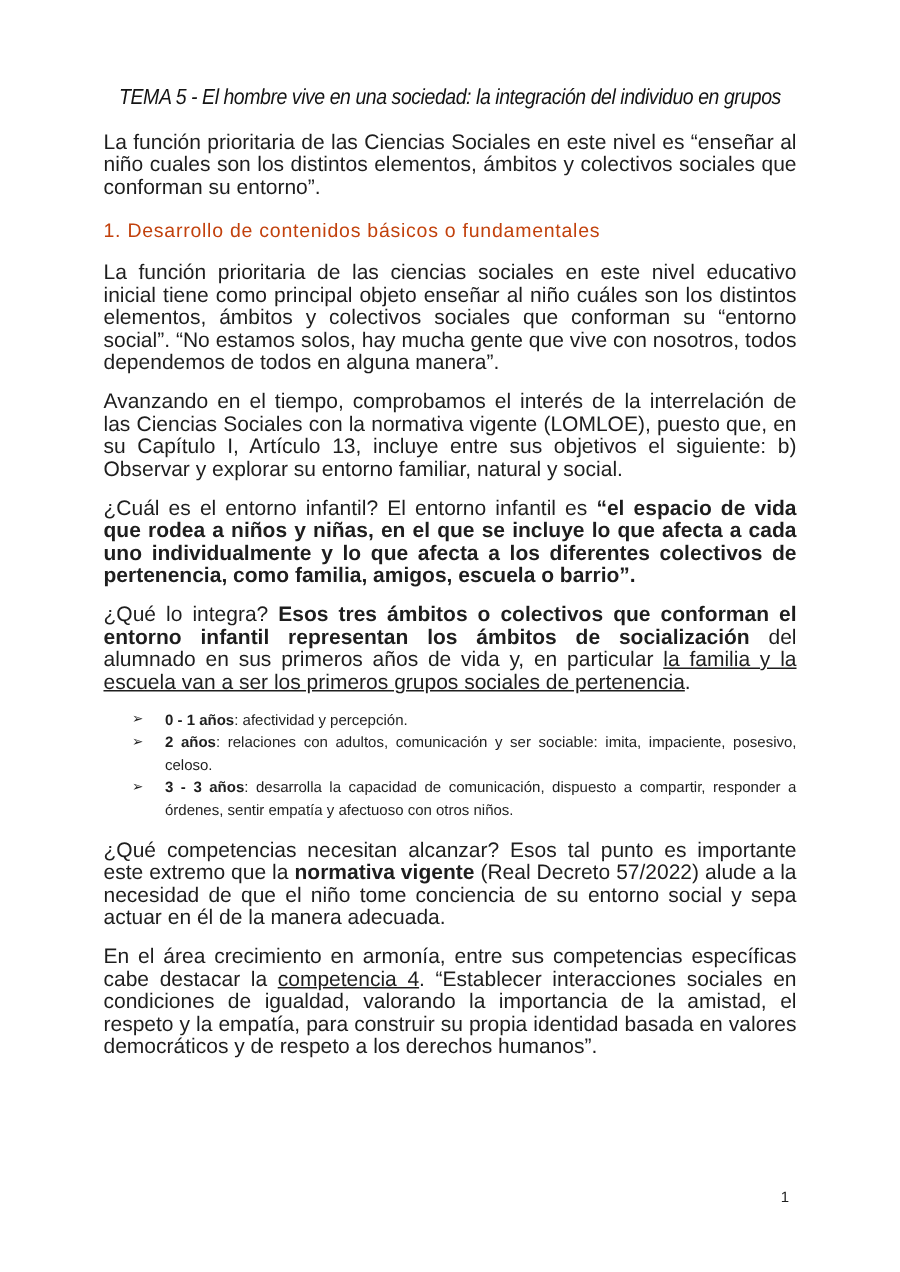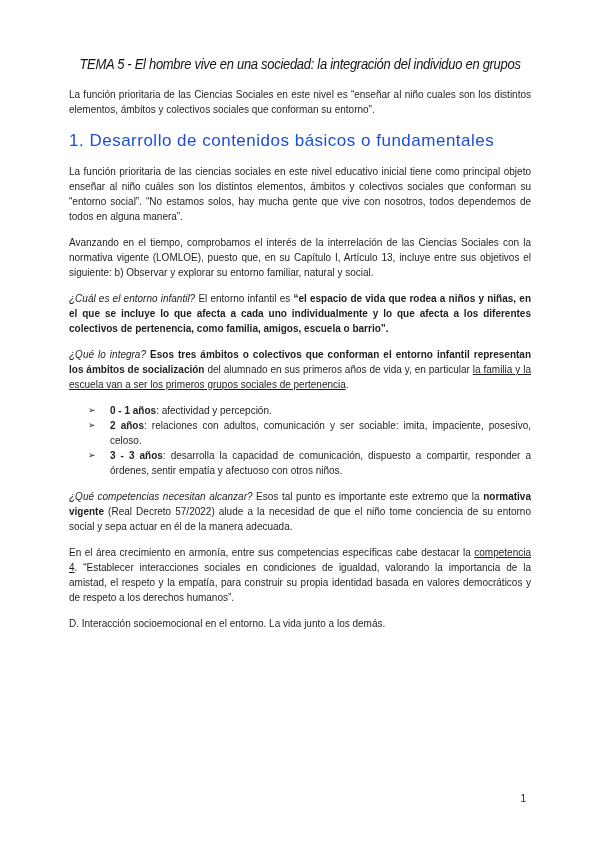--- a/index.html
+++ b/index.html
@@ -22,35 +22,35 @@
     font-size:13px;
     letter-spacing:-0.3px;
     text-align:center;
     white-space:nowrap;
     color:#141414;
     margin:0 0 16px 0;
     transform:scaleY(1.12);
     transform-origin:center top;
   }
   .doc-h1{
-    font-size:17px;
+    font-size:13px;
     font-weight:normal;
     letter-spacing:0.5px;
-    color:#1d4ed8;
+    color:#c2410c;
     margin:14px 0 13px 0;
   }
   .doc-h2{
     font-size:10.5px;
     font-weight:bold;
     letter-spacing:0.2px;
     color:#2a2a2a;
     margin:0 0 13px 0;
   }
   .doc-p{
-    font-size:10px;
+    font-size:14px;
     line-height:15px;
     text-align:justify;
     margin:0 0 11px 0;
   }
   .doc-list{
     margin:0 0 11px 0;
   }
   .doc-li{
     position:relative;
     font-size:10px;
@@ -61,21 +61,21 @@
   .doc-li .marker{
     position:absolute;
     left:19px;
     top:0;
     font-family:"DejaVu Sans",sans-serif;
     font-size:9px;
     color:#1e1e1e;
   }
   .s-normal{font-weight:normal;}
   .s-bold{font-weight:bold;}
-  .s-italic{font-style:italic;margin-top:28px;}
+  .s-italic{margin-top:28px;}
   .s-underline{text-decoration:underline;}
   .page-number{
     position:absolute;
     top:793px;
     right:74px;
     font-size:10px;
     color:#1e1e1e;
   }
 </style>
 </head>
@@ -90,16 +90,15 @@
       <div class="doc-p"><span class="s-normal">Avanzando en el tiempo, comprobamos el interés de la interrelación de las Ciencias Sociales con la normativa vigente (LOMLOE), puesto que, en su Capítulo I, Artículo 13, incluye entre sus objetivos el siguiente: b) Observar y explorar su entorno familiar, natural y social.</span></div>
       <div class="doc-p"><span class="s-italic">¿Cuál es el entorno infantil?</span><span class="s-normal"> El entorno infantil es </span><span class="s-bold">“el espacio de vida que rodea a niños y niñas, en el que se incluye lo que afecta a cada uno individualmente y lo que afecta a los diferentes colectivos de pertenencia, como familia, amigos, escuela o barrio”.</span></div>
       <div class="doc-p"><span class="s-italic">¿Qué lo integra?</span><span class="s-normal"> </span><span class="s-bold">Esos tres ámbitos o colectivos que conforman el entorno infantil representan los ámbitos de socialización</span><span class="s-normal"> del alumnado en sus primeros años de vida y, en particular </span><span class="s-underline">la familia y la escuela van a ser los primeros grupos sociales de pertenencia</span><span class="s-normal">.</span></div>
       <div class="doc-list">
         <div class="doc-li"><span class="marker">➢</span><span class="s-bold">0 - 1 años</span><span class="s-normal">: afectividad y percepción.</span></div>
         <div class="doc-li"><span class="marker">➢</span><span class="s-bold">2 años</span><span class="s-normal">: relaciones con adultos, comunicación y ser sociable: imita, impaciente, posesivo, celoso.</span></div>
         <div class="doc-li"><span class="marker">➢</span><span class="s-bold">3 - 3 años</span><span class="s-normal">: desarrolla la capacidad de comunicación, dispuesto a compartir, responder a órdenes, sentir empatía y afectuoso con otros niños.</span></div>
       </div>
       <div class="doc-p"><span class="s-italic">¿Qué competencias necesitan alcanzar?</span><span class="s-normal"> Esos tal punto es importante este extremo que la </span><span class="s-bold">normativa vigente</span><span class="s-normal"> (Real Decreto 57/2022) alude a la necesidad de que el niño tome conciencia de su entorno social y sepa actuar en él de la manera adecuada.</span></div>
       <div class="doc-p"><span class="s-normal">En el área crecimiento en armonía, entre sus competencias específicas cabe destacar la </span><span class="s-underline">competencia 4</span><span class="s-normal">. “Establecer interacciones sociales en condiciones de igualdad, valorando la importancia de la amistad, el respeto y la empatía, para construir su propia identidad basada en valores democráticos y de respeto a los derechos humanos”.</span></div>
-      <div class="doc-p"><span class="s-normal">D. Interacción socioemocional en el entorno. La vida junto a los demás.</span></div>
     </div>
   <div class="page-number">1</div>
 </div>
 
 </body></html>

